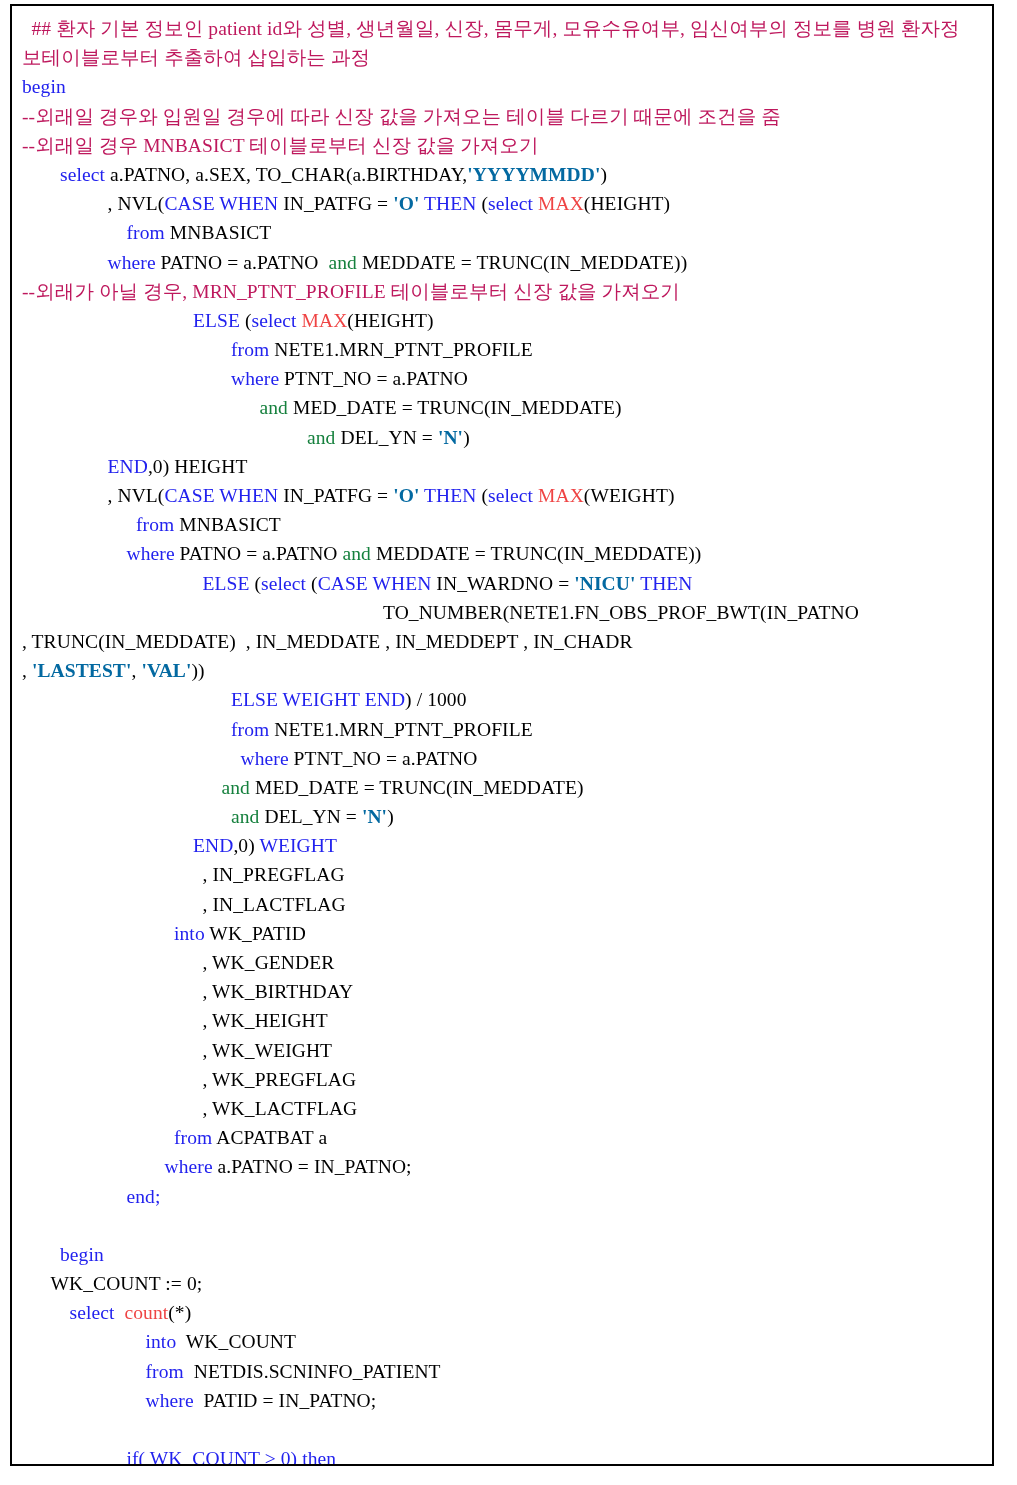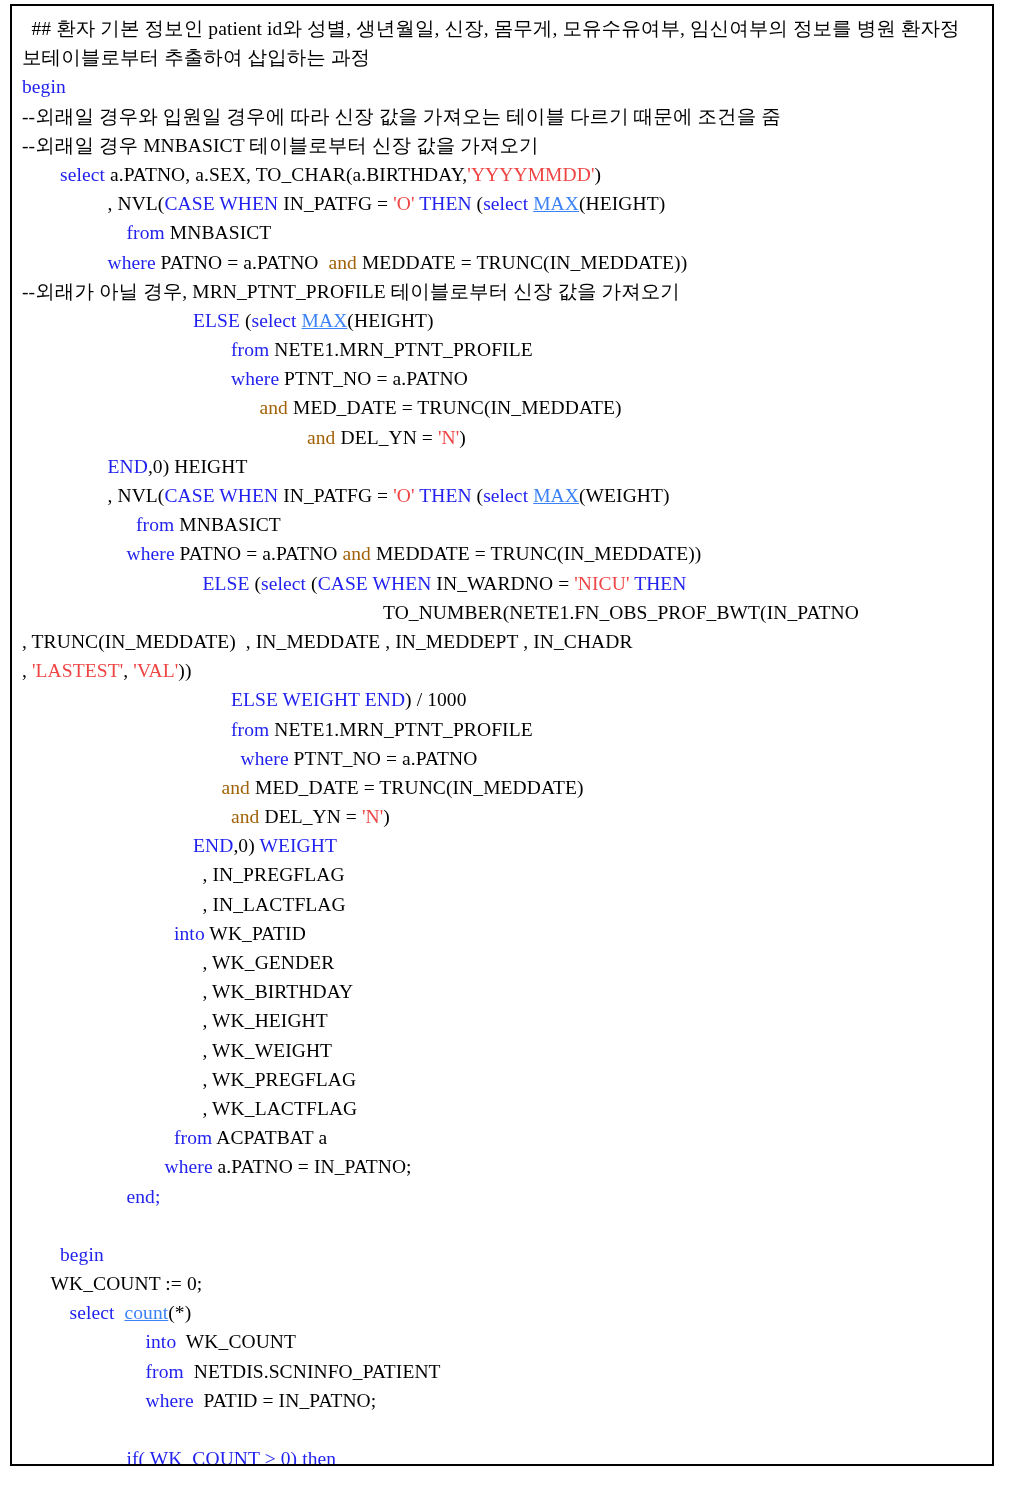--- a/index.html
+++ b/index.html
@@ -34,24 +34,24 @@
     letter-spacing: 0.1px;
   }
   .line {
     height: 29.2px;
     white-space: pre;
     font-size: 19.5px;
   }
   
   .t-plain   { color: #000000; }
   .t-kw      { color: #2222ee; text-align: right; }
-  .t-fn      { color: #3b82f6; text-decoration: underline; }
-  .t-str     { color: #ef4444; }
-  .t-cmt     { color: #000000; text-align: right; }
-  .t-op      { color: #a16207; }
+  .t-fn      { color: #ef4444; }
+  .t-str     { color: #0369a1; font-weight: bold; }
+  .t-cmt     { color: #be185d; text-align: right; }
+  .t-op      { color: #15803d; }
   
   .t-cmt { font-family: "Liberation Serif", "DejaVu Serif", serif; }
 </style>
 </head>
 <body>
 
 <div id="code-frame">
   <div id="code-listing"><div class="line" style="padding-left: 19.5px;"><span class="t-cmt">## 환자 기본 정보인 patient id와 성별, 생년월일, 신장, 몸무게, 모유수유여부, 임신여부의 정보를 병원 환자정</span></div><div class="line" style="padding-left: 10px;"><span class="t-cmt">보테이블로부터 추출하여 삽입하는 과정</span></div><div class="line" style="padding-left: 10px;"><span class="t-kw">begin</span></div><div class="line" style="padding-left: 10px;"><span class="t-cmt">--외래일 경우와 입원일 경우에 따라 신장 값을 가져오는 테이블 다르기 때문에 조건을 줌</span></div><div class="line" style="padding-left: 10px;"><span class="t-cmt">--외래일 경우 MNBASICT 테이블로부터 신장 값을 가져오기</span></div><div class="line" style="padding-left: 48px;"><span class="t-kw">select</span><span class="t-plain"> a.PATNO, a.SEX, TO_CHAR(a.BIRTHDAY,</span><span class="t-str">'YYYYMMDD'</span><span class="t-plain">)</span></div><div class="line" style="padding-left: 95.5px;"><span class="t-plain">, NVL(</span><span class="t-kw">CASE WHEN</span><span class="t-plain"> IN_PATFG = </span><span class="t-str">'O'</span><span class="t-plain"> </span><span class="t-kw">THEN</span><span class="t-plain"> (</span><span class="t-kw">select</span><span class="t-plain"> </span><span class="t-fn">MAX</span><span class="t-plain">(HEIGHT)</span></div><div class="line" style="padding-left: 114.5px;"><span class="t-kw">from</span><span class="t-plain"> MNBASICT</span></div><div class="line" style="padding-left: 95.5px;"><span class="t-kw">where</span><span class="t-plain"> PATNO = a.PATNO  </span><span class="t-op">and</span><span class="t-plain"> MEDDATE = TRUNC(IN_MEDDATE))</span></div><div class="line" style="padding-left: 10px;"><span class="t-cmt">--외래가 아닐 경우, MRN_PTNT_PROFILE 테이블로부터 신장 값을 가져오기</span></div><div class="line" style="padding-left: 181px;"><span class="t-kw">ELSE</span><span class="t-plain"> (</span><span class="t-kw">select</span><span class="t-plain"> </span><span class="t-fn">MAX</span><span class="t-plain">(HEIGHT)</span></div><div class="line" style="padding-left: 219px;"><span class="t-kw">from</span><span class="t-plain"> NETE1.MRN_PTNT_PROFILE</span></div><div class="line" style="padding-left: 219px;"><span class="t-kw">where</span><span class="t-plain"> PTNT_NO = a.PATNO</span></div><div class="line" style="padding-left: 247.5px;"><span class="t-op">and</span><span class="t-plain"> MED_DATE = TRUNC(IN_MEDDATE)</span></div><div class="line" style="padding-left: 295px;"><span class="t-op">and</span><span class="t-plain"> DEL_YN = </span><span class="t-str">'N'</span><span class="t-plain">)</span></div><div class="line" style="padding-left: 95.5px;"><span class="t-kw">END</span><span class="t-plain">,0) HEIGHT</span></div><div class="line" style="padding-left: 95.5px;"><span class="t-plain">, NVL(</span><span class="t-kw">CASE WHEN</span><span class="t-plain"> IN_PATFG = </span><span class="t-str">'O'</span><span class="t-plain"> </span><span class="t-kw">THEN</span><span class="t-plain"> (</span><span class="t-kw">select</span><span class="t-plain"> </span><span class="t-fn">MAX</span><span class="t-plain">(WEIGHT)</span></div><div class="line" style="padding-left: 124px;"><span class="t-kw">from</span><span class="t-plain"> MNBASICT</span></div><div class="line" style="padding-left: 114.5px;"><span class="t-kw">where</span><span class="t-plain"> PATNO = a.PATNO </span><span class="t-op">and</span><span class="t-plain"> MEDDATE = TRUNC(IN_MEDDATE))</span></div><div class="line" style="padding-left: 190.5px;"><span class="t-kw">ELSE</span><span class="t-plain"> (</span><span class="t-kw">select</span><span class="t-plain"> (</span><span class="t-kw">CASE WHEN</span><span class="t-plain"> IN_WARDNO = </span><span class="t-str">'NICU'</span><span class="t-plain"> </span><span class="t-kw">THEN</span></div><div class="line" style="padding-left: 371px;"><span class="t-plain">TO_NUMBER(NETE1.FN_OBS_PROF_BWT(IN_PATNO</span></div><div class="line" style="padding-left: 10px;"><span class="t-plain">, TRUNC(IN_MEDDATE)  , IN_MEDDATE , IN_MEDDEPT , IN_CHADR</span></div><div class="line" style="padding-left: 10px;"><span class="t-plain">, </span><span class="t-str">'LASTEST'</span><span class="t-plain">, </span><span class="t-str">'VAL'</span><span class="t-plain">))</span></div><div class="line" style="padding-left: 219px;"><span class="t-kw">ELSE WEIGHT END</span><span class="t-plain">) / 1000</span></div><div class="line" style="padding-left: 219px;"><span class="t-kw">from</span><span class="t-plain"> NETE1.MRN_PTNT_PROFILE</span></div><div class="line" style="padding-left: 228.5px;"><span class="t-kw">where</span><span class="t-plain"> PTNT_NO = a.PATNO</span></div><div class="line" style="padding-left: 209.5px;"><span class="t-op">and</span><span class="t-plain"> MED_DATE = TRUNC(IN_MEDDATE)</span></div><div class="line" style="padding-left: 219px;"><span class="t-op">and</span><span class="t-plain"> DEL_YN = </span><span class="t-str">'N'</span><span class="t-plain">)</span></div><div class="line" style="padding-left: 181px;"><span class="t-kw">END</span><span class="t-plain">,0) </span><span class="t-kw">WEIGHT</span></div><div class="line" style="padding-left: 190.5px;"><span class="t-plain">, IN_PREGFLAG</span></div><div class="line" style="padding-left: 190.5px;"><span class="t-plain">, IN_LACTFLAG</span></div><div class="line" style="padding-left: 162px;"><span class="t-kw">into</span><span class="t-plain"> WK_PATID</span></div><div class="line" style="padding-left: 190.5px;"><span class="t-plain">, WK_GENDER</span></div><div class="line" style="padding-left: 190.5px;"><span class="t-plain">, WK_BIRTHDAY</span></div><div class="line" style="padding-left: 190.5px;"><span class="t-plain">, WK_HEIGHT</span></div><div class="line" style="padding-left: 190.5px;"><span class="t-plain">, WK_WEIGHT</span></div><div class="line" style="padding-left: 190.5px;"><span class="t-plain">, WK_PREGFLAG</span></div><div class="line" style="padding-left: 190.5px;"><span class="t-plain">, WK_LACTFLAG</span></div><div class="line" style="padding-left: 162px;"><span class="t-kw">from</span><span class="t-plain"> ACPATBAT a</span></div><div class="line" style="padding-left: 152.5px;"><span class="t-kw">where</span><span class="t-plain"> a.PATNO = IN_PATNO;</span></div><div class="line" style="padding-left: 114.5px;"><span class="t-kw">end;</span></div><div class="line" style="padding-left: 10px;">&nbsp;</div><div class="line" style="padding-left: 48px;"><span class="t-kw">begin</span></div><div class="line" style="padding-left: 38.5px;"><span class="t-plain">WK_COUNT := 0;</span></div><div class="line" style="padding-left: 57.5px;"><span class="t-kw">select</span><span class="t-plain">  </span><span class="t-fn">count</span><span class="t-plain">(*)</span></div><div class="line" style="padding-left: 133.5px;"><span class="t-kw">into</span><span class="t-plain">  WK_COUNT</span></div><div class="line" style="padding-left: 133.5px;"><span class="t-kw">from</span><span class="t-plain">  NETDIS.SCNINFO_PATIENT</span></div><div class="line" style="padding-left: 133.5px;"><span class="t-kw">where</span><span class="t-plain">  PATID = IN_PATNO;</span></div><div class="line" style="padding-left: 10px;">&nbsp;</div><div class="line" style="padding-left: 114.5px;"><span class="t-kw">if( WK_COUNT &gt; 0) then</span></div></div>
 </div>
 

